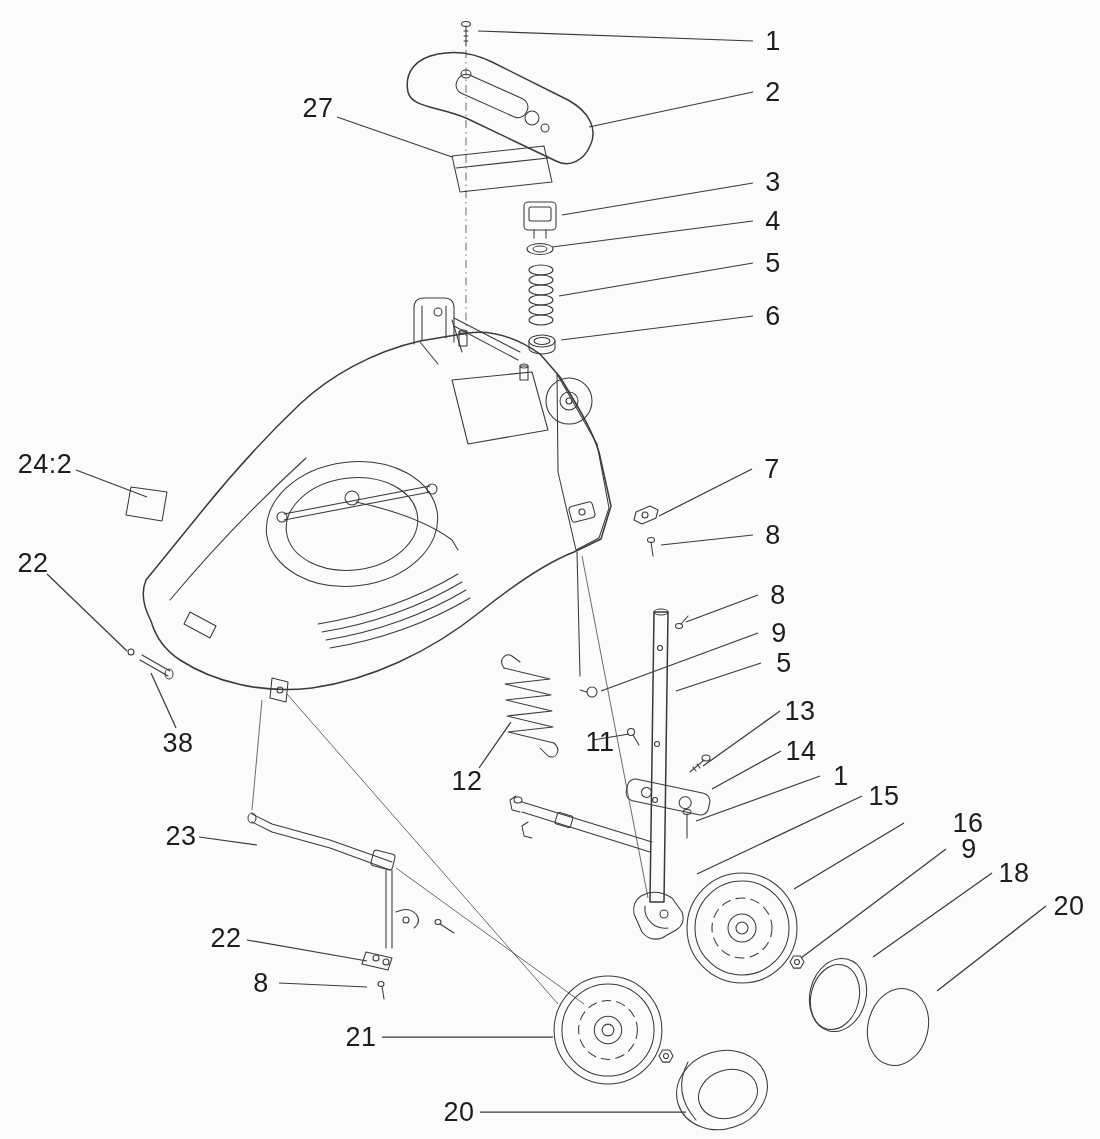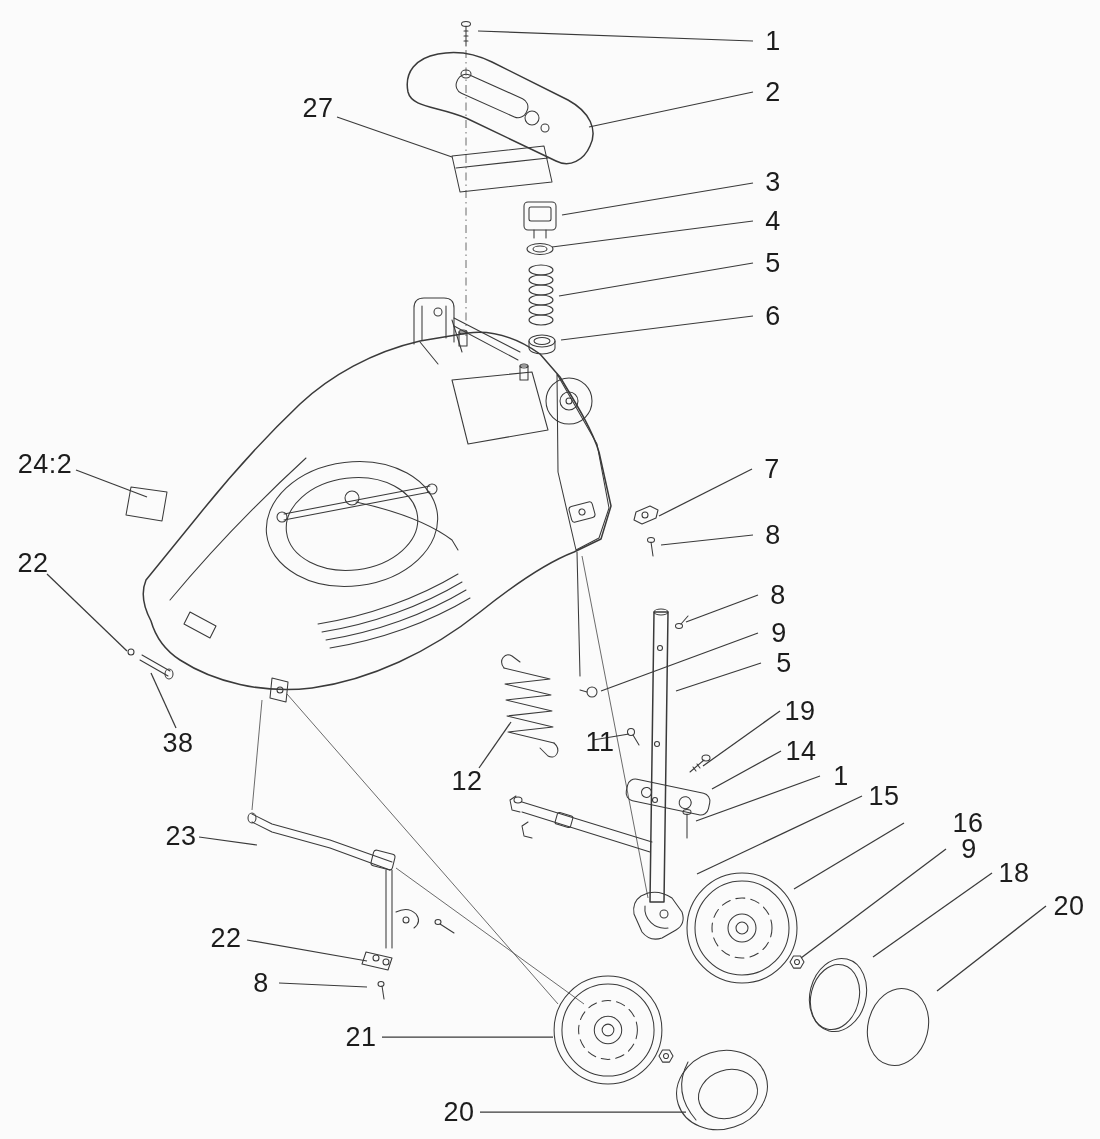--- a/index.html
+++ b/index.html
@@ -309,21 +309,21 @@
   <span class="callout" style="left:318px;top:108px">27</span>
   <span class="callout" style="left:773px;top:182px">3</span>
   <span class="callout" style="left:773px;top:221px">4</span>
   <span class="callout" style="left:773px;top:263px">5</span>
   <span class="callout" style="left:773px;top:316px">6</span>
   <span class="callout" style="left:772px;top:469px">7</span>
   <span class="callout" style="left:773px;top:535px">8</span>
   <span class="callout" style="left:778px;top:595px">8</span>
   <span class="callout" style="left:779px;top:633px">9</span>
   <span class="callout" style="left:784px;top:663px">5</span>
-  <span class="callout" style="left:800px;top:711px">19</span>
+  <span class="callout" style="left:800px;top:711px">13</span>
   <span class="callout" style="left:801px;top:751px">14</span>
   <span class="callout" style="left:841px;top:776px">1</span>
   <span class="callout" style="left:884px;top:796px">15</span>
   <span class="callout" style="left:968px;top:823px">16</span>
   <span class="callout" style="left:969px;top:849px">9</span>
   <span class="callout" style="left:1014px;top:873px">18</span>
   <span class="callout" style="left:1069px;top:906px">20</span>
   <span class="callout" style="left:600px;top:742px">11</span>
   <span class="callout" style="left:467px;top:781px">12</span>
   <span class="callout" style="left:45px;top:464px">24:2</span>

